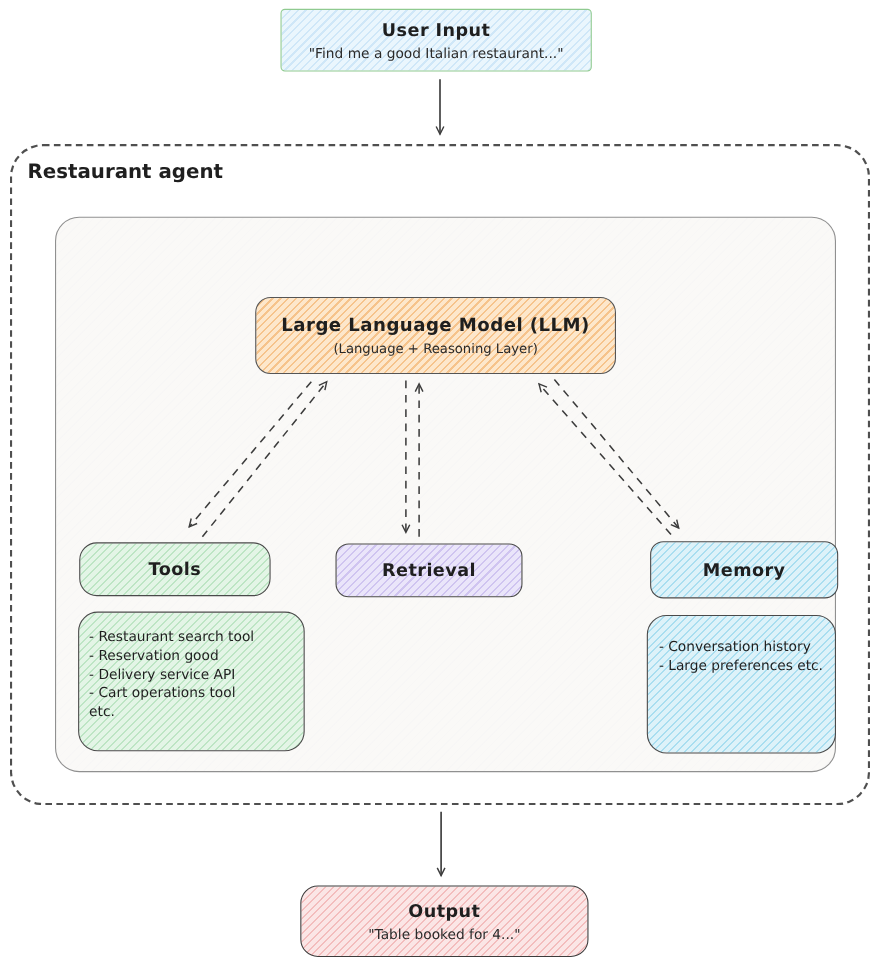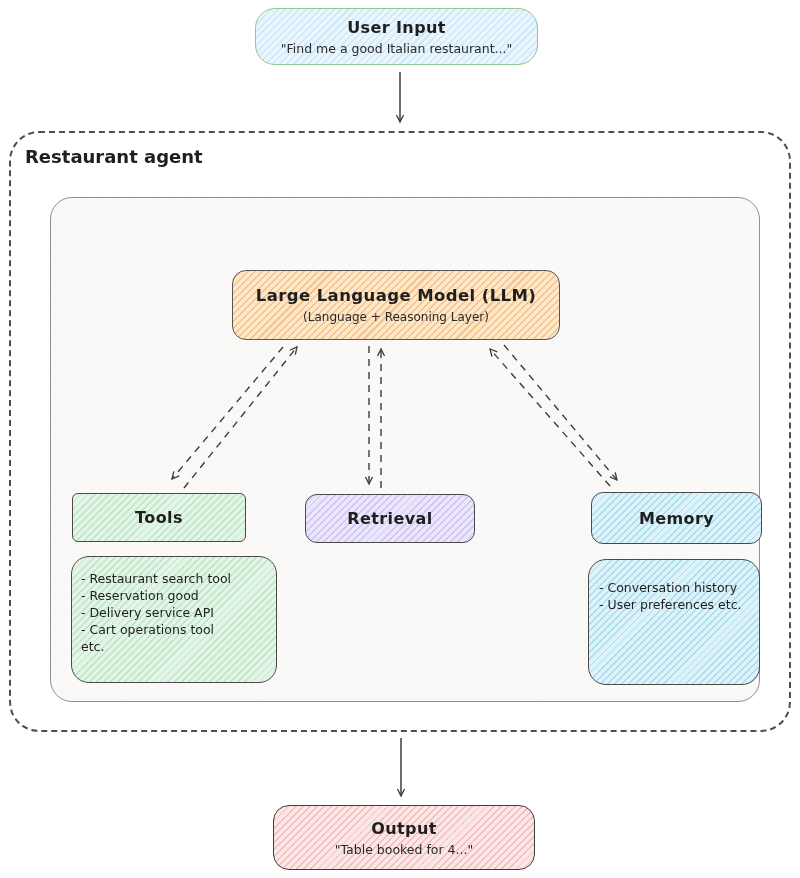--- a/index.html
+++ b/index.html
@@ -59,21 +59,21 @@
       #a9def0 0px, #a9def0 1.3px, #ddf2f9 1.3px, #ddf2f9 5px);
     margin-left: 40px;
   }
   .fill-pink {
     background: repeating-linear-gradient(135deg,
       #f3bdbd 0px, #f3bdbd 1.3px, #fbe6e6 1.3px, #fbe6e6 5px);
   }
 
   .user-input {
     left: 255px; top: 8px; width: 283px; height: 57px;
-    border: 1.6px solid #8fca90; border-radius: 20px;
+    border: 1.6px solid #8fca90; border-radius: 4px;
   }
   .user-input .box-sub { font-size: 12.5px; margin-top: 4px; }
 
   .agent-container {
     position: absolute;
     left: 9px; top: 131px; width: 782px; height: 601px;
     border: 2px dashed #4f4f4f;
     border-radius: 30px;
     z-index: 1;
   }
@@ -96,21 +96,21 @@
   .orchestration-label {
     position: absolute;
     left: 68px; top: 213px;
     font-size: 17px; font-weight: 600;
     z-index: 2;
   }
 
   .llm { left: 232px; top: 270px; width: 328px; height: 70px; border-color: #555555; }
   .llm .box-title { font-size: 16.5px; }
 
-  .tools-title     { left: 72px;  top: 493px; width: 174px; height: 49px; border-radius: 6px; }
+  .tools-title     { left: 72px;  top: 493px; width: 174px; height: 49px; border-radius: 16px; }
   .retrieval-title { left: 305px; top: 494px; width: 170px; height: 49px; border-radius: 12px; }
   .memory-title    { left: 551px; top: 492px; width: 171px; height: 52px; border-radius: 12px; }
 
   .detail {
     align-items: flex-start;
     justify-content: flex-start;
     text-align: left;
     border-radius: 18px;
     font-size: 12.5px;
     line-height: 17px;
@@ -179,21 +179,21 @@
 
   <div class="box retrieval-title fill-purple">
     <div class="box-title">Retrieval</div>
   </div>
 
   <div class="box memory-title fill-cyan">
     <div class="box-title">Memory</div>
   </div>
   <div class="box detail memory-detail fill-cyan">
     <div>- Conversation history</div>
-    <div>- User preferences etc.</div>
+    <div>- Large preferences etc.</div>
   </div>
 
   <div class="box output fill-pink">
     <div class="box-title">Output</div>
     <div class="box-sub">"Table booked for 4..."</div>
   </div>
 
 </div>
 
 </body></html>

